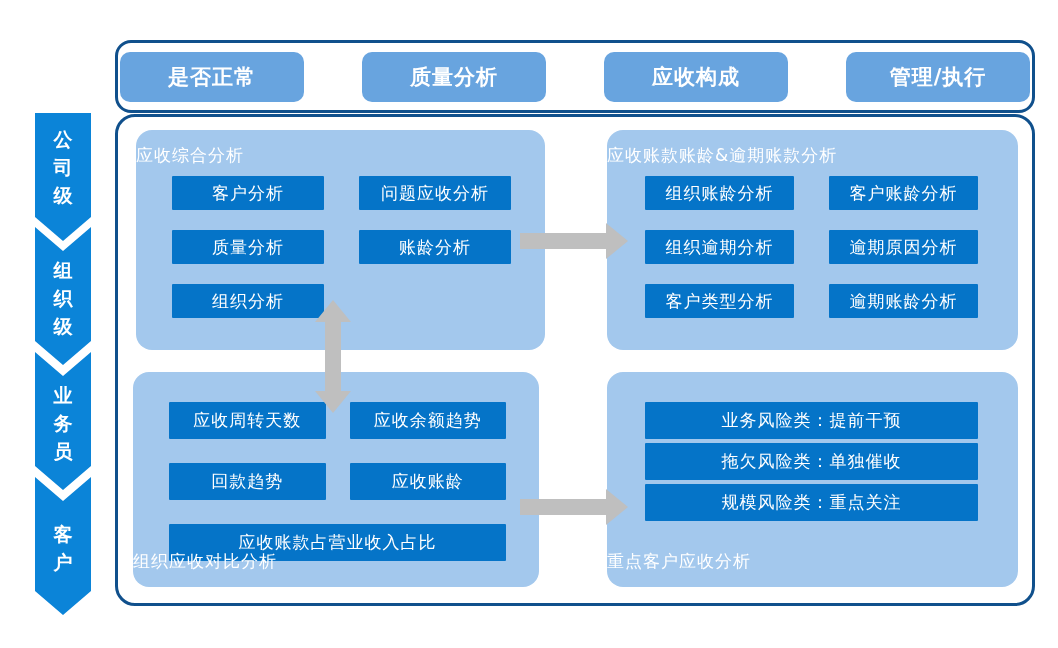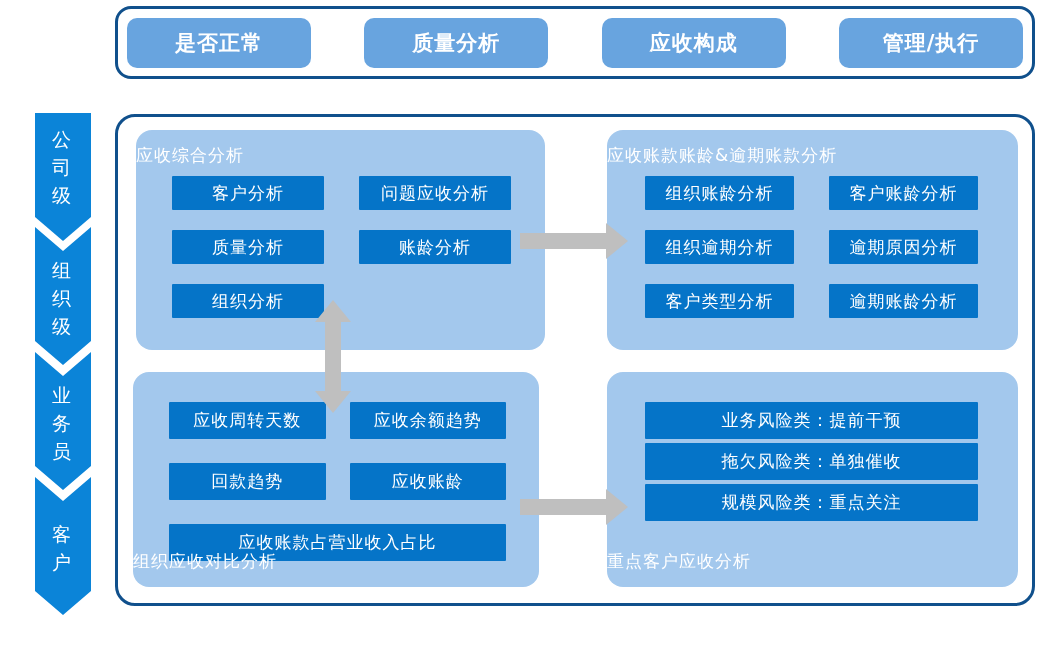--- a/index.html
+++ b/index.html
@@ -3,24 +3,24 @@
 <meta charset="utf-8">
 <style>
   html,body { margin:0; padding:0; background:#ffffff; }
   #stage {
     position:relative; width:1058px; height:648px; background:#ffffff;
     font-family:"DejaVu Sans","Liberation Sans",sans-serif; overflow:hidden;
   }
 
   
   .top-bar {
-    position:absolute; left:115px; top:6px; width:920px; height:73px;
+    position:absolute; left:115px; top:40px; width:920px; height:73px;
     box-sizing:border-box; border:3px solid #10508C; border-radius:16px;
     background:#ffffff; display:flex; align-items:center;
-    justify-content:space-between; padding:0 9px;
+    justify-content:space-between; padding:0 2px;
   }
   .tab {
     width:184px; height:50px; background:#68A4DF; border-radius:10px;
     color:#ffffff; font-size:21px; font-weight:bold; letter-spacing:1px;
     display:flex; align-items:center; justify-content:center; cursor:pointer;
   }
 
   
   .chev {
     position:absolute; left:35px; width:56px; background:#0B84D8;
@@ -29,22 +29,22 @@
   }
   .chev.first {
     clip-path:polygon(0 0,100% 0,100% calc(100% - 24px),50% 100%,0 calc(100% - 24px));
     padding-bottom:20px;
   }
   .chev.notched {
     clip-path:polygon(0 0,50% 24px,100% 0,100% calc(100% - 24px),50% 100%,0 calc(100% - 24px));
     padding-top:18px; padding-bottom:14px;
   }
   .chev .vtext {
-    width:22px; word-break:break-all; 
-    font-size:19px; line-height:28px;
+    width:22px; word-break:break-all; text-align:center;
+    font-size:19px; line-height:28px;font-weight:bold;
   }
   .chev1 { top:113px; height:128px; }
   .chev2 { top:227px; height:138px; }
   .chev3 { top:352px; height:138px; }
   .chev4 { top:477px; height:138px; }
 
   
   .main {
     position:absolute; left:115px; top:114px; width:920px; height:492px;
     box-sizing:border-box; border:3px solid #10508C; border-radius:20px;

